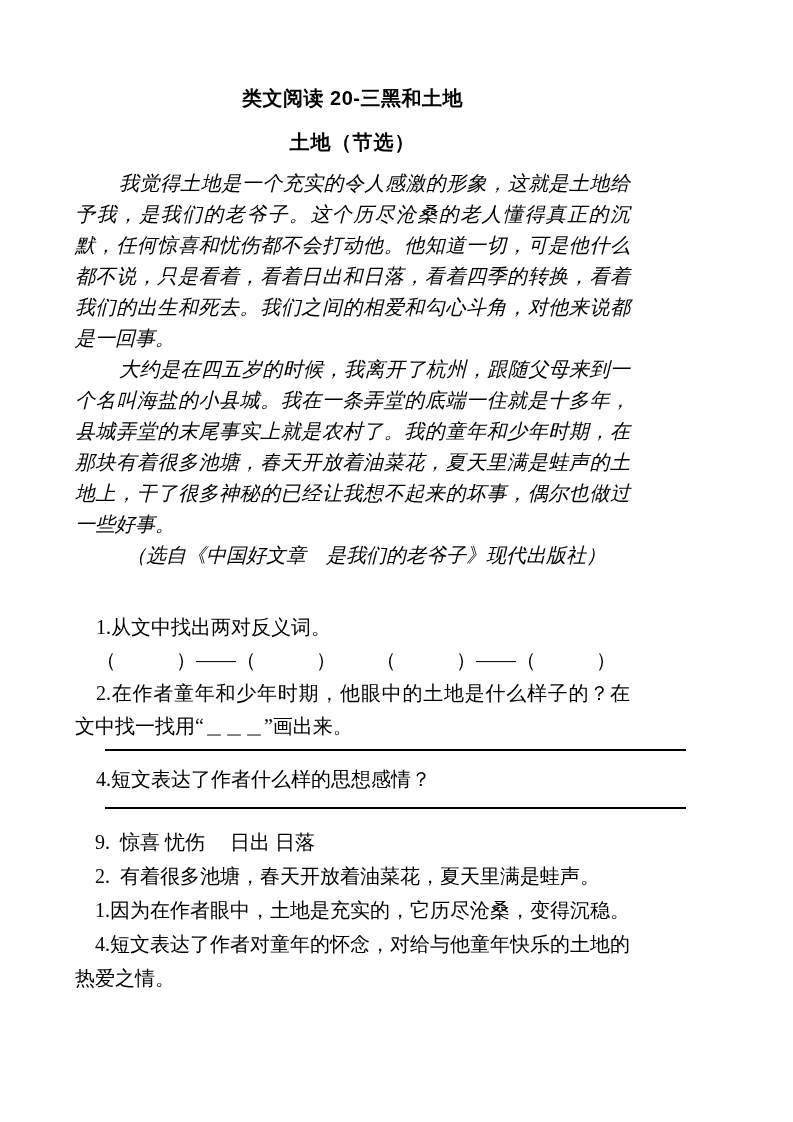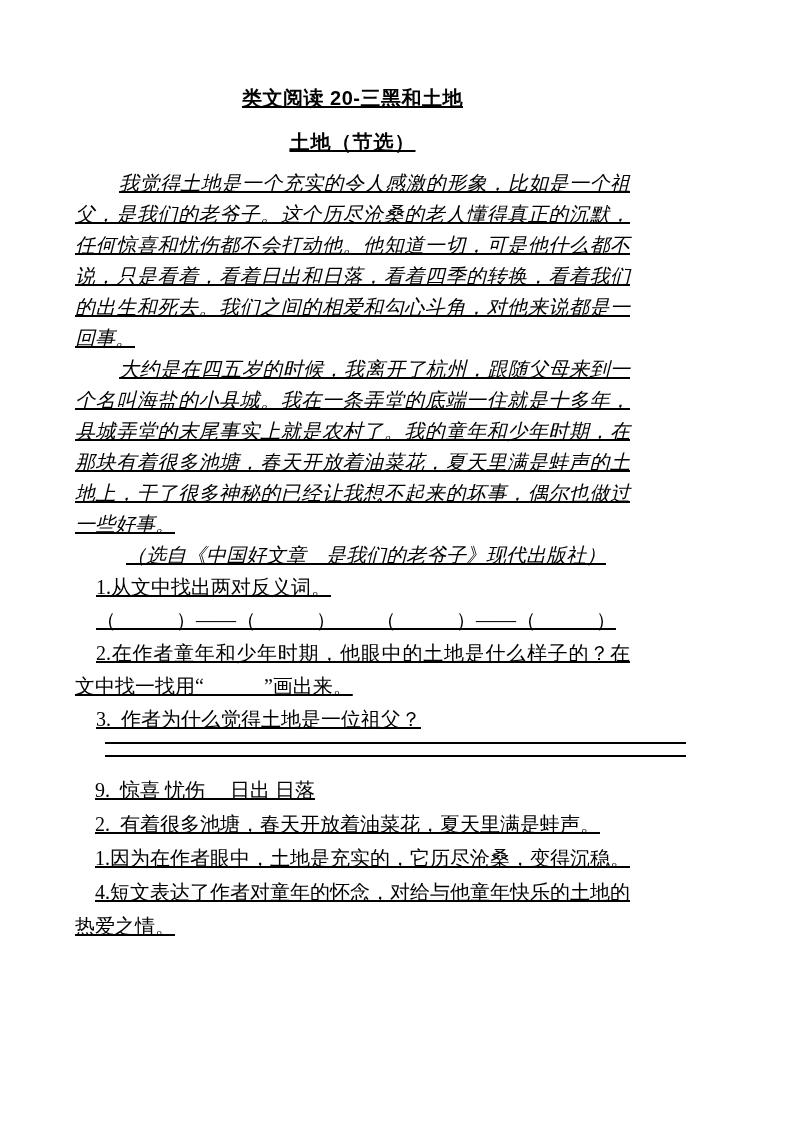--- a/index.html
+++ b/index.html
@@ -4,21 +4,20 @@
 <style>
   * { margin:0; padding:0; box-sizing:border-box; }
   html,body { background:#ffffff; }
   .page {
     position:relative;
     width:686px; height:1122px;
     background:#ffffff; color:#000000;
     padding:84px 56px 30px 75px;
     overflow:hidden;
     font-family:"Liberation Serif","DejaVu Serif",serif;
-    text-decoration:underline;
   }
   .doc-title {
     font-family:"Liberation Sans","DejaVu Sans",sans-serif;
     font-weight:bold; font-size:20px; line-height:28px;
     text-align:center; letter-spacing:0.5px;
   }
   .doc-subtitle {
     font-family:"Liberation Sans","DejaVu Sans",sans-serif;
     font-weight:bold; font-size:20px; line-height:28px;
     text-align:center; margin-top:16px; letter-spacing:1px;
@@ -29,21 +28,21 @@
     text-align:justify;
     font-style:italic;           
   }
   .passage p { text-indent:2.2em; }
   .attribution {
     font-size:20px; line-height:31px;
     font-style:italic;
     text-align:right;
     padding-right:24px;
   }
-  .qa { font-size:20px; }
+  .qa { font-size:20px;margin-top:40px; }
   .q-line {
     line-height:33px;
     text-indent:21px;
     white-space:pre-wrap;
     text-align:justify;
   }
   .answer-rule {
     border:0; border-top:2px solid #000;
     width:598px; margin-left:30px;
   }
@@ -57,32 +56,32 @@
 </head>
 <body>
 
 <div class="page">
 
   <div class="doc-title">类文阅读 20-三黑和土地</div>
 
   <div class="doc-subtitle">土地（节选）</div>
 
   <div class="passage">
-    <p>我觉得土地是一个充实的令人感激的形象，比如是一个祖父，是我们的老爷子。这个历尽沧桑的老人懂得真正的沉默，任何惊喜和忧伤都不会打动他。他知道一切，可是他什么都不说，只是看着，看着日出和日落，看着四季的转换，看着我们的出生和死去。我们之间的相爱和勾心斗角，对他来说都是一回事。</p>
+    <p>我觉得土地是一个充实的令人感激的形象，这就是土地给予我，是我们的老爷子。这个历尽沧桑的老人懂得真正的沉默，任何惊喜和忧伤都不会打动他。他知道一切，可是他什么都不说，只是看着，看着日出和日落，看着四季的转换，看着我们的出生和死去。我们之间的相爱和勾心斗角，对他来说都是一回事。</p>
     <p>大约是在四五岁的时候，我离开了杭州，跟随父母来到一个名叫海盐的小县城。我在一条弄堂的底端一住就是十多年，县城弄堂的末尾事实上就是农村了。我的童年和少年时期，在那块有着很多池塘，春天开放着油菜花，夏天里满是蛙声的土地上，干了很多神秘的已经让我想不起来的坏事，偶尔也做过一些好事。</p>
   </div>
 
   <div class="attribution">（选自《中国好文章　是我们的老爷子》现代出版社）</div>
 
   <div class="qa">
     <div class="q-line">1.从文中找出两对反义词。</div>
     <div class="q-line">（　　　）——（　　　）　　（　　　）——（　　　）</div>
     <div class="q-line">2.在作者童年和少年时期，他眼中的土地是什么样子的？在文中找一找用“＿＿＿”画出来。</div>
-    <div class="q-line">3.  作者为什么觉得土地是一位祖父？</div>
     <hr class="answer-rule rule-1">
+    <div class="q-line q4-line">4.短文表达了作者什么样的思想感情？</div>
     <hr class="answer-rule rule-2">
   </div>
 
   <div class="answers">
     <div class="a-line">9.  惊喜 忧伤　 日出 日落</div>
     <div class="a-line">2.  有着很多池塘，春天开放着油菜花，夏天里满是蛙声。</div>
     <div class="a-line">1.因为在作者眼中，土地是充实的，它历尽沧桑，变得沉稳。</div>
     <div class="a-line">4.短文表达了作者对童年的怀念，对给与他童年快乐的土地的热爱之情。</div>
   </div>
 

